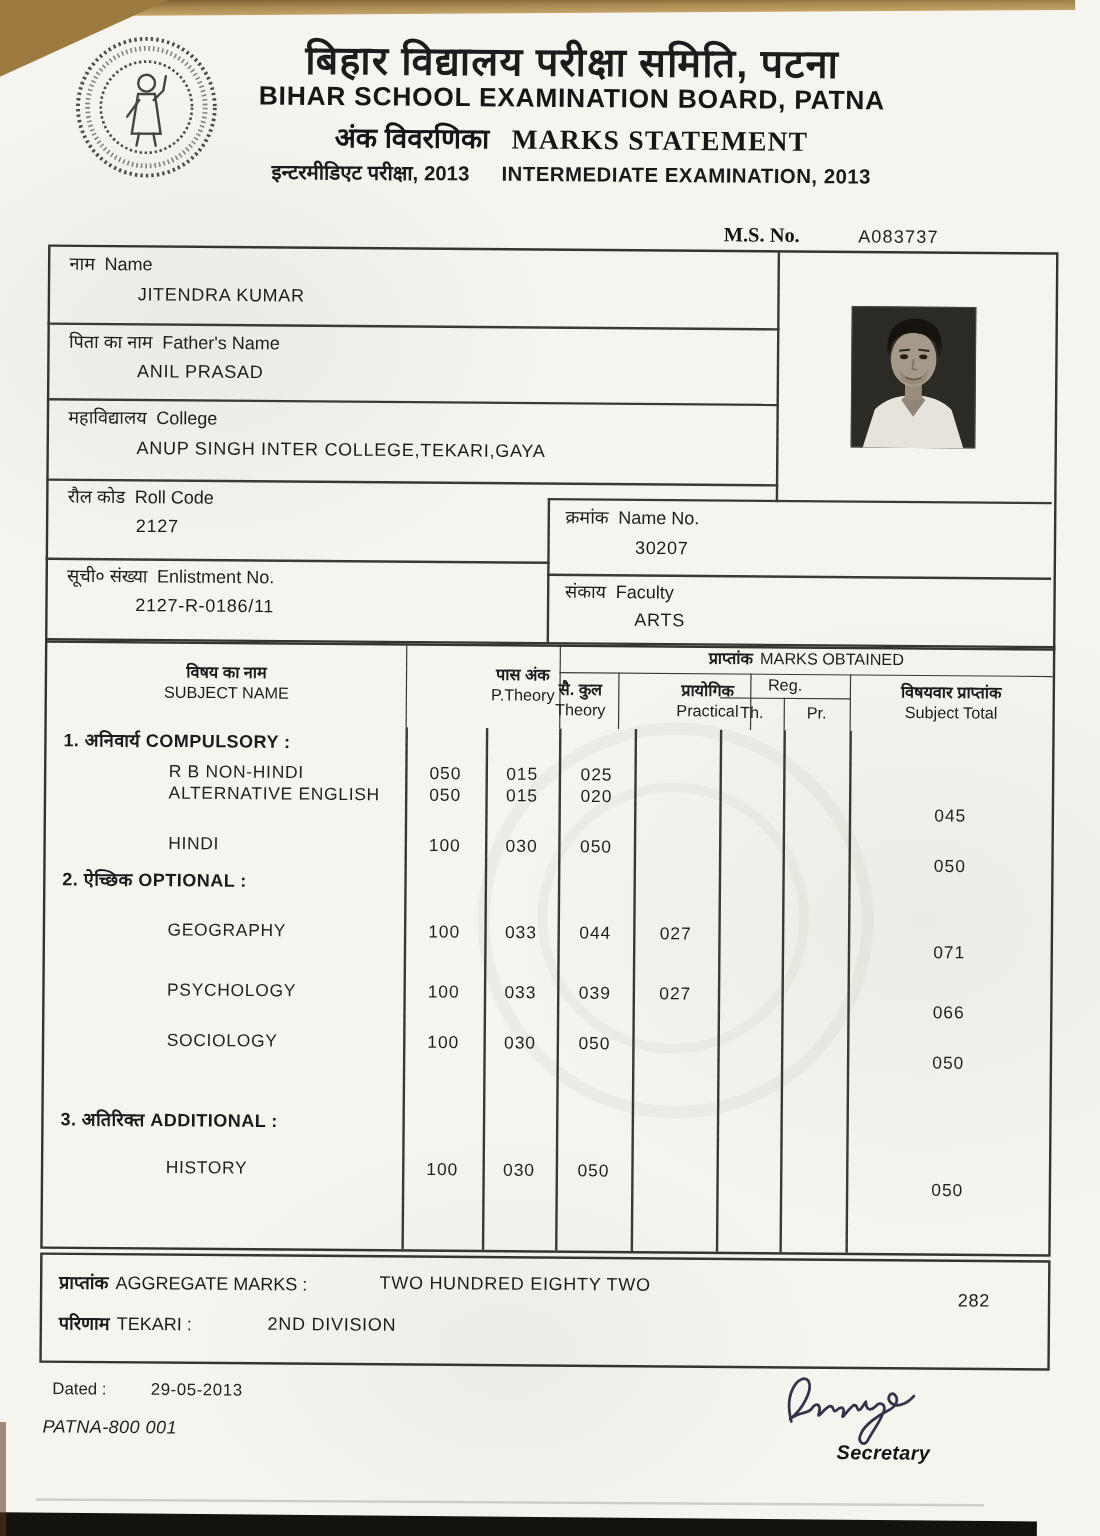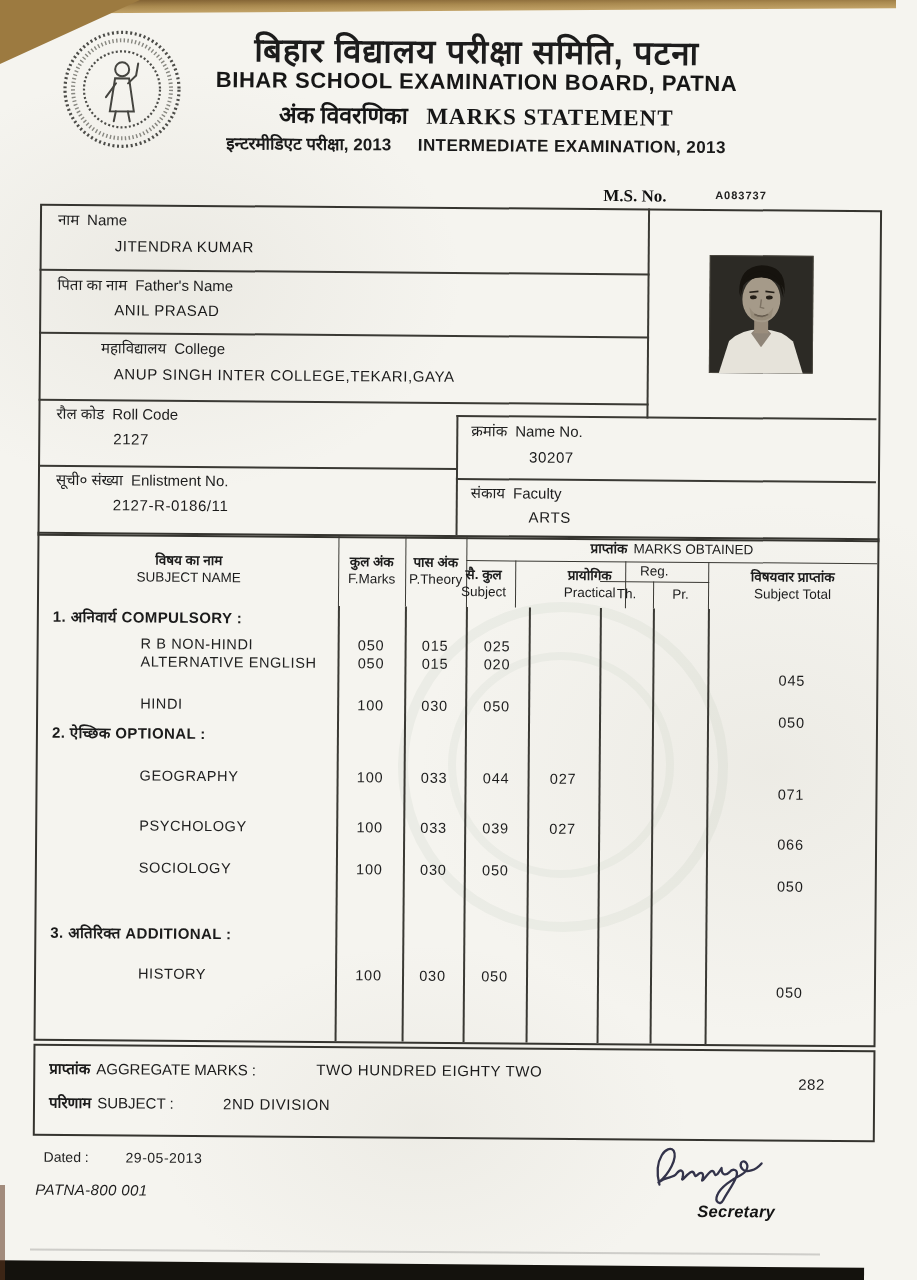--- a/index.html
+++ b/index.html
@@ -31,21 +31,21 @@
   .title-en{left:150px;top:69px;width:645px;text-align:center;font-size:22px;font-weight:bold;
             letter-spacing:0.6px;color:#161616;}
   .subtitle{left:150px;top:99px;width:645px;text-align:center;color:#161616;}
   .subtitle .hi{font-size:23px;font-weight:bold;}
   .subtitle .en{font-size:23px;font-weight:bold;font-family:"Liberation Serif","DejaVu Serif",serif;
                 margin-left:14px;letter-spacing:1px;}
   .examline{left:150px;top:133px;width:645px;text-align:center;font-size:17px;font-weight:bold;color:#1a1a1a;}
   .examline .en{margin-left:22px;letter-spacing:0.4px;}
   .msno-l{left:600px;top:185px;font-family:"Liberation Serif","DejaVu Serif",serif;
           font-weight:bold;font-size:17px;color:#111;}
-  .msno-v{left:712px;top:187px;font-size:11px;letter-spacing:1px;color:#222;font-weight:bold;}
+  .msno-v{left:712px;top:187px;font-size:15px;letter-spacing:1px;color:#222;}
   
   .box{border:2px solid #35342f;}
   .hl,.vl{background:#3a3934;}
   .hl{height:2px;}
   .vl{width:2px;}
   .lblrow{font-size:15px;color:#1d1d1d;white-space:nowrap;}
   .lblrow .hi{font-weight:normal;margin-right:8px;}
   .val{font-size:15px;letter-spacing:0.6px;color:#1b1b1b;white-space:nowrap;}
   
   .thcell{position:absolute;display:flex;flex-direction:column;align-items:center;justify-content:center;
@@ -124,21 +124,21 @@
     <div class="abs lblrow" style="left:55px;top:212px;">
       <span class="hi">नाम</span><span>Name</span>
     </div>
     <div class="abs val" style="left:112px;top:240px;">JITENDRA KUMAR</div>
 
     <div class="abs lblrow" style="left:55px;top:277px;">
       <span class="hi">पिता का नाम</span><span>Father's Name</span>
     </div>
     <div class="abs val" style="left:112px;top:304px;">ANIL PRASAD</div>
 
-    <div class="abs lblrow" style="left:55px;top:340px;margin-left:44px;">
+    <div class="abs lblrow" style="left:55px;top:340px;">
       <span class="hi">महाविद्यालय</span><span>College</span>
     </div>
     <div class="abs val" style="left:112px;top:368px;">ANUP SINGH INTER COLLEGE,TEKARI,GAYA</div>
 
     <div class="abs lblrow" style="left:55px;top:406px;">
       <span class="hi">रौल कोड</span><span>Roll Code</span>
     </div>
     <div class="abs val" style="left:112px;top:433px;">2127</div>
 
     <div class="abs lblrow" style="left:55px;top:472px;">
@@ -174,35 +174,31 @@
         <path d="M40 52 Q52 70 64 52 L62 62 Q52 68 42 62 Z" fill="#8a7d6b" opacity="0.5"></path>
       </svg>
     </div>
 
     <div class="abs box" style="left:37px;top:535px;width:838px;height:505px;">
 
       <div class="thcell b-r" style="left:0;top:0;width:299px;height:70px;">
         <span class="hi">विषय का नाम</span>
         <span>SUBJECT NAME</span>
       </div>
-      <div class="thcell b-r" style="left:299px;top:0;width:67px;height:70px;">
-        <span class="hi">कुल अंक</span>
-        <span>F.Marks</span>
-      </div>
       <div class="thcell b-r" style="left:366px;top:0;width:61px;height:70px;">
         <span class="hi">पास अंक</span>
         <span>P.Theory</span>
       </div>
       <div class="thcell b-b" style="left:427px;top:0;width:411px;height:23px;flex-direction:row;gap:6px;">
         <span class="hi">प्राप्तांक</span>
         <span>MARKS OBTAINED</span>
       </div>
       <div class="thcell b-r" style="left:413px;top:23px;width:63px;height:47px;">
         <span class="hi">सै. कुल</span>
-        <span>Subject</span>
+        <span>Theory</span>
       </div>
       <div class="thcell b-r" style="left:515px;top:23px;width:71px;height:47px;">
         <span class="hi">प्रायोगिक</span>
         <span>Practical</span>
       </div>
       <div class="thcell b-b b-r" style="left:561px;top:23px;width:108px;height:20px;">
         <span>Reg.</span>
       </div>
       <div class="thcell b-r" style="left:561px;top:43px;width:53px;height:27px;">
         <span>Th.</span>
@@ -300,21 +296,21 @@
       </div>
     </div>
 
     <div class="abs box" style="left:37px;top:1047px;width:838px;height:88px;">
       <div class="abs sumline" style="left:14px;top:12px;">
         <span class="hi">प्राप्तांक</span><span>AGGREGATE MARKS :</span>
       </div>
       <div class="abs sum-words" style="left:281px;top:13px;">TWO HUNDRED EIGHTY TWO</div>
       <div class="abs sum-words" style="left:763px;top:24px;">282</div>
       <div class="abs sumline" style="left:14px;top:46px;">
-        <span class="hi">परिणाम</span><span>SUBJECT :</span>
+        <span class="hi">परिणाम</span><span>TEKARI :</span>
       </div>
       <div class="abs sum-words" style="left:188px;top:48px;">2ND DIVISION</div>
     </div>
 
     <div class="abs dated" style="left:48px;top:1152px;">Dated :</div>
     <div class="abs dated" style="left:130px;top:1152px;letter-spacing:0.5px;">29-05-2013</div>
     <div class="abs place" style="left:40px;top:1184px;font-style:italic;">PATNA-800 001</div>
 
     <div class="abs" style="left:650px;top:1135px;width:185px;height:80px;">
       <svg width="185" height="80" viewBox="0 0 185 80">

